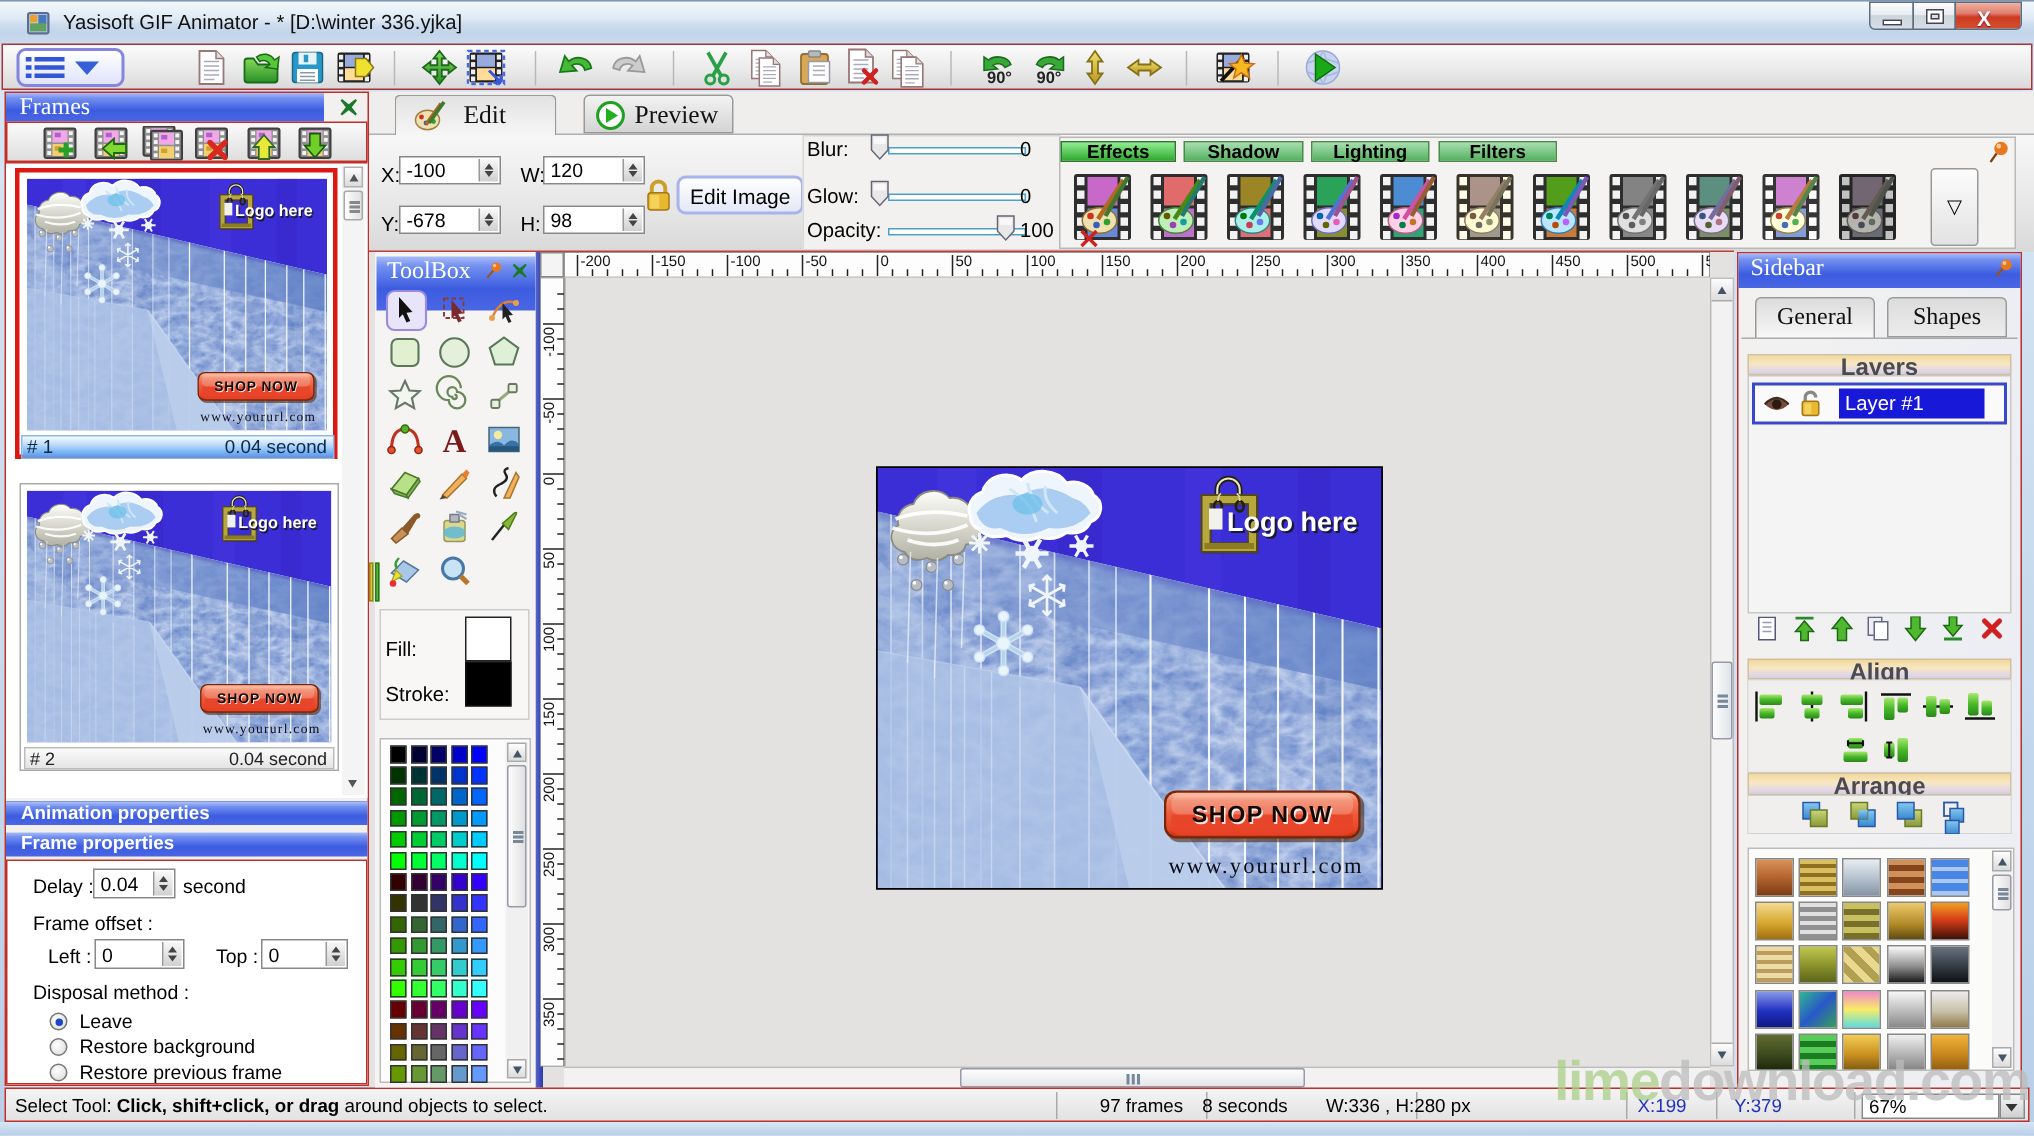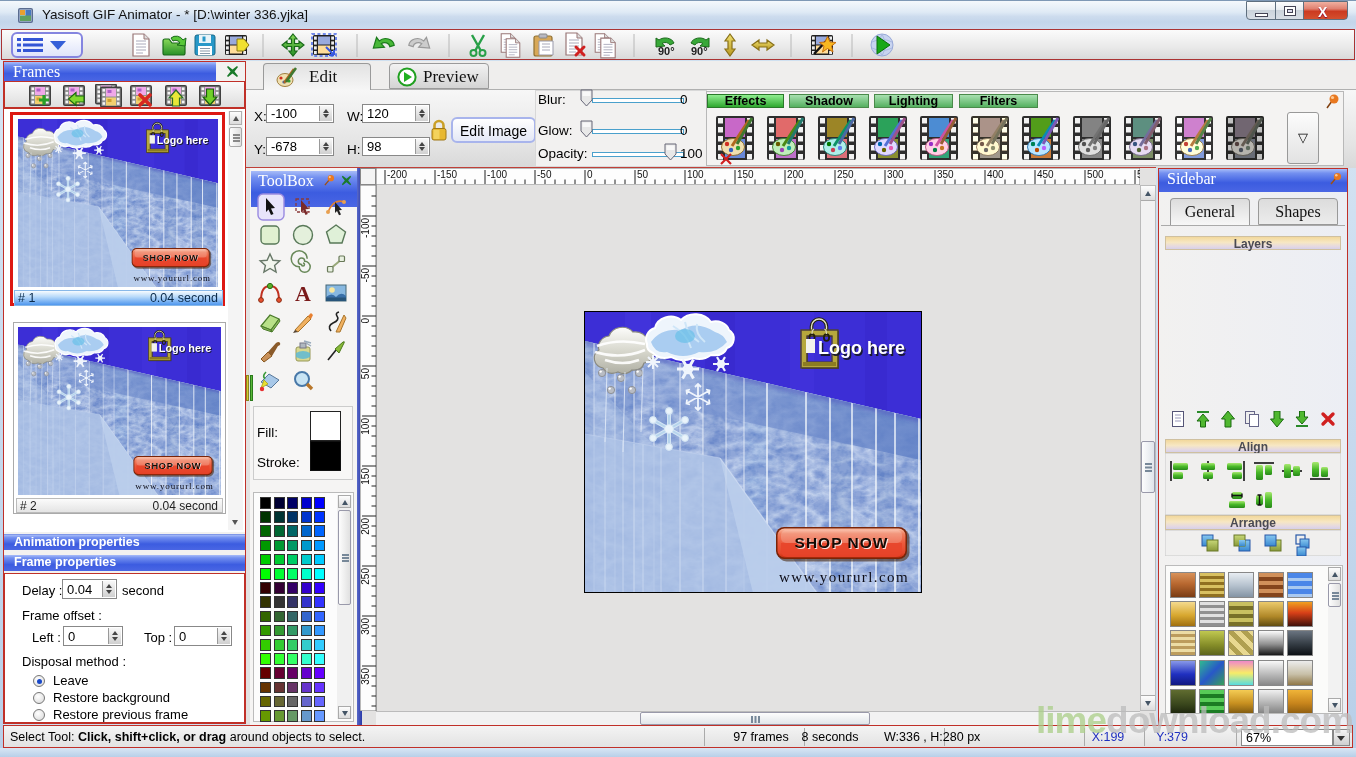--- a/index.html
+++ b/index.html
@@ -13,21 +13,21 @@
 #btn-max{left:1275px;width:29px}
 #btn-close{left:1303px;width:45px;border-radius:0 0 4px 0;background:linear-gradient(180deg,#f0b0a0 0%,#e08070 40%,#cc3a20 55%,#d4502e 100%)}
 .frame-strip{background:linear-gradient(180deg,#d8e6f4,#b8cfe8)}
 
 #toolbar{left:1px;top:29px;width:1354px;height:31px;background:linear-gradient(180deg,#fbfbfb,#e9e9e9 60%,#d9d9d9);border:1px solid #a33}
 #menubtn{left:11px;top:32px;width:72px;height:26px;border:2px solid #8585e0;border-radius:6px;background:linear-gradient(180deg,#ffffff,#dfe4fa)}
 
 .redbox{border:1px solid #c03028}
 .bluehdr{background:linear-gradient(180deg,#a8bcf8 0%,#7390f0 18%,#3c5ce0 60%,#4a66e4 100%);color:#fff}
 .serifhdr{font-family:"Liberation Serif",serif;font-size:16px}
-.tanhdr{background:linear-gradient(180deg,#f2d89c 0%,#f7e7c3 45%,#e4d8e2 80%,#d6d0e8 100%);border:1px solid #cfc0a0;color:#4a4a52;font-weight:bold;font-size:12px;text-align:center}
+.tanhdr{background:linear-gradient(180deg,#f2d89c 0%,#f7e7c3 45%,#e4d8e2 80%,#d6d0e8 100%);border:1px solid #cfc0a0;color:#4a4a52;font-weight:bold;font-size:16px;text-align:center}
 .spin{background:#fff;border:1px solid #888;font-size:13px;color:#000}
 .spinbtns{position:absolute;right:1px;top:1px;bottom:1px;width:13px;background:linear-gradient(180deg,#f8f8f8,#d0d0d0);border-left:1px solid #999}
 .spinbtns:before{content:"";position:absolute;left:3px;top:3px;border-left:3px solid transparent;border-right:3px solid transparent;border-bottom:4px solid #444}
 .spinbtns:after{content:"";position:absolute;left:3px;bottom:3px;border-left:3px solid transparent;border-right:3px solid transparent;border-top:4px solid #444}
 </style></head>
 <body>
 <svg width="0" height="0" style="position:absolute">
 <defs>
 <filter id="icetex" x="0" y="0" width="100%" height="100%" color-interpolation-filters="sRGB">
  <feTurbulence type="fractalNoise" baseFrequency="0.11 0.15" numOctaves="3" seed="5" result="n"></feTurbulence>
@@ -1014,20 +1014,35 @@
       </svg>
  </div>
 
  <div class="abs" style="left:11px;top:29px;width:80px;height:28px;background:linear-gradient(180deg,#dcdcdc,#f8f8f8);border:1px solid #999;border-bottom:none;border-radius:4px 4px 0 0;text-align:center">
   <span class="serifhdr" style="color:#111;font-size:16px;position:relative;top:4px">General</span></div>
  <div class="abs" style="left:99px;top:29px;width:80px;height:27px;background:linear-gradient(180deg,#dcdcdc,#ececec);border:1px solid #999;border-radius:4px 4px 0 0;text-align:center">
   <span class="serifhdr" style="color:#111;font-size:16px;position:relative;top:4px">Shapes</span></div>
  <div class="abs" style="left:2px;top:56px;width:184px;height:1px;background:#aaa"></div>
 
  <div class="abs tanhdr" style="left:6px;top:67px;width:176px;height:14px;padding-top:0px">Layers</div>
+ <div class="abs" style="left:6px;top:81px;width:176px;height:159px;background:#f4f4f4;border:1px solid #c8c8c8">
+  <div class="abs" style="left:2px;top:4px;width:170px;height:28px;background:#fafafa;border:2px solid #3848c8">
+   <svg class="abs" style="left:6px;top:7px" width="17" height="11" viewBox="0 0 17 11">
+          <path d="M0.5 5.5 Q8.5 -3 16.5 5.5 Q8.5 13 0.5 5.5 Z" fill="#7a4a3a"></path>
+          <circle cx="8.5" cy="5.5" r="3.2" fill="#2a1a14"></circle>
+          <path d="M0.5 5.5 Q8.5 -3 16.5 5.5" fill="none" stroke="#3a2a20" stroke-width="1.4"></path>
+        </svg>
+   <svg class="abs" style="left:30px;top:3px" width="14" height="19" viewBox="0 0 14 19">
+          <path d="M3.5 8 v-3 a3.5 3.5 0 0 1 7 0" fill="none" stroke="#888" stroke-width="2.2"></path>
+          <rect x="1.5" y="7.5" width="11" height="9.5" rx="1.5" fill="#e8b830" stroke="#a07818" stroke-width="1"></rect>
+          <rect x="3" y="9" width="4.5" height="7" fill="#f6d868" opacity="0.8"></rect>
+        </svg>
+   <div class="abs" style="left:56px;top:2px;width:97px;height:20px;background:#1818d8;color:#fff;font-size:13.5px;padding:2px 0 0 4px">Layer #1</div>
+  </div>
+ </div>
  <svg class="abs" style="left:8px;top:242px" width="172px" height="17" viewBox="0 0 172 17">
   <g transform="translate(11,8)">
         <rect x="-5.5" y="-7.5" width="11" height="15" fill="#fff" stroke="#557" stroke-width="1"></rect>
         <path d="M-3 -4 H3 M-3 -1 H3 M-3 2 H3" stroke="#99b" stroke-width="1"></path>
       </g>
   <g transform="translate(36,8)">
         <path d="M-6 -7 H6" stroke="#2a8a2a" stroke-width="2"></path>
         <path d="M0 -5 L6 2 L2.5 2 L2.5 8 L-2.5 8 L-2.5 2 L-6 2 Z" fill="#50b830" stroke="#1a6a10" stroke-width="1"></path>
       </g>
   <g transform="translate(61,8)">

